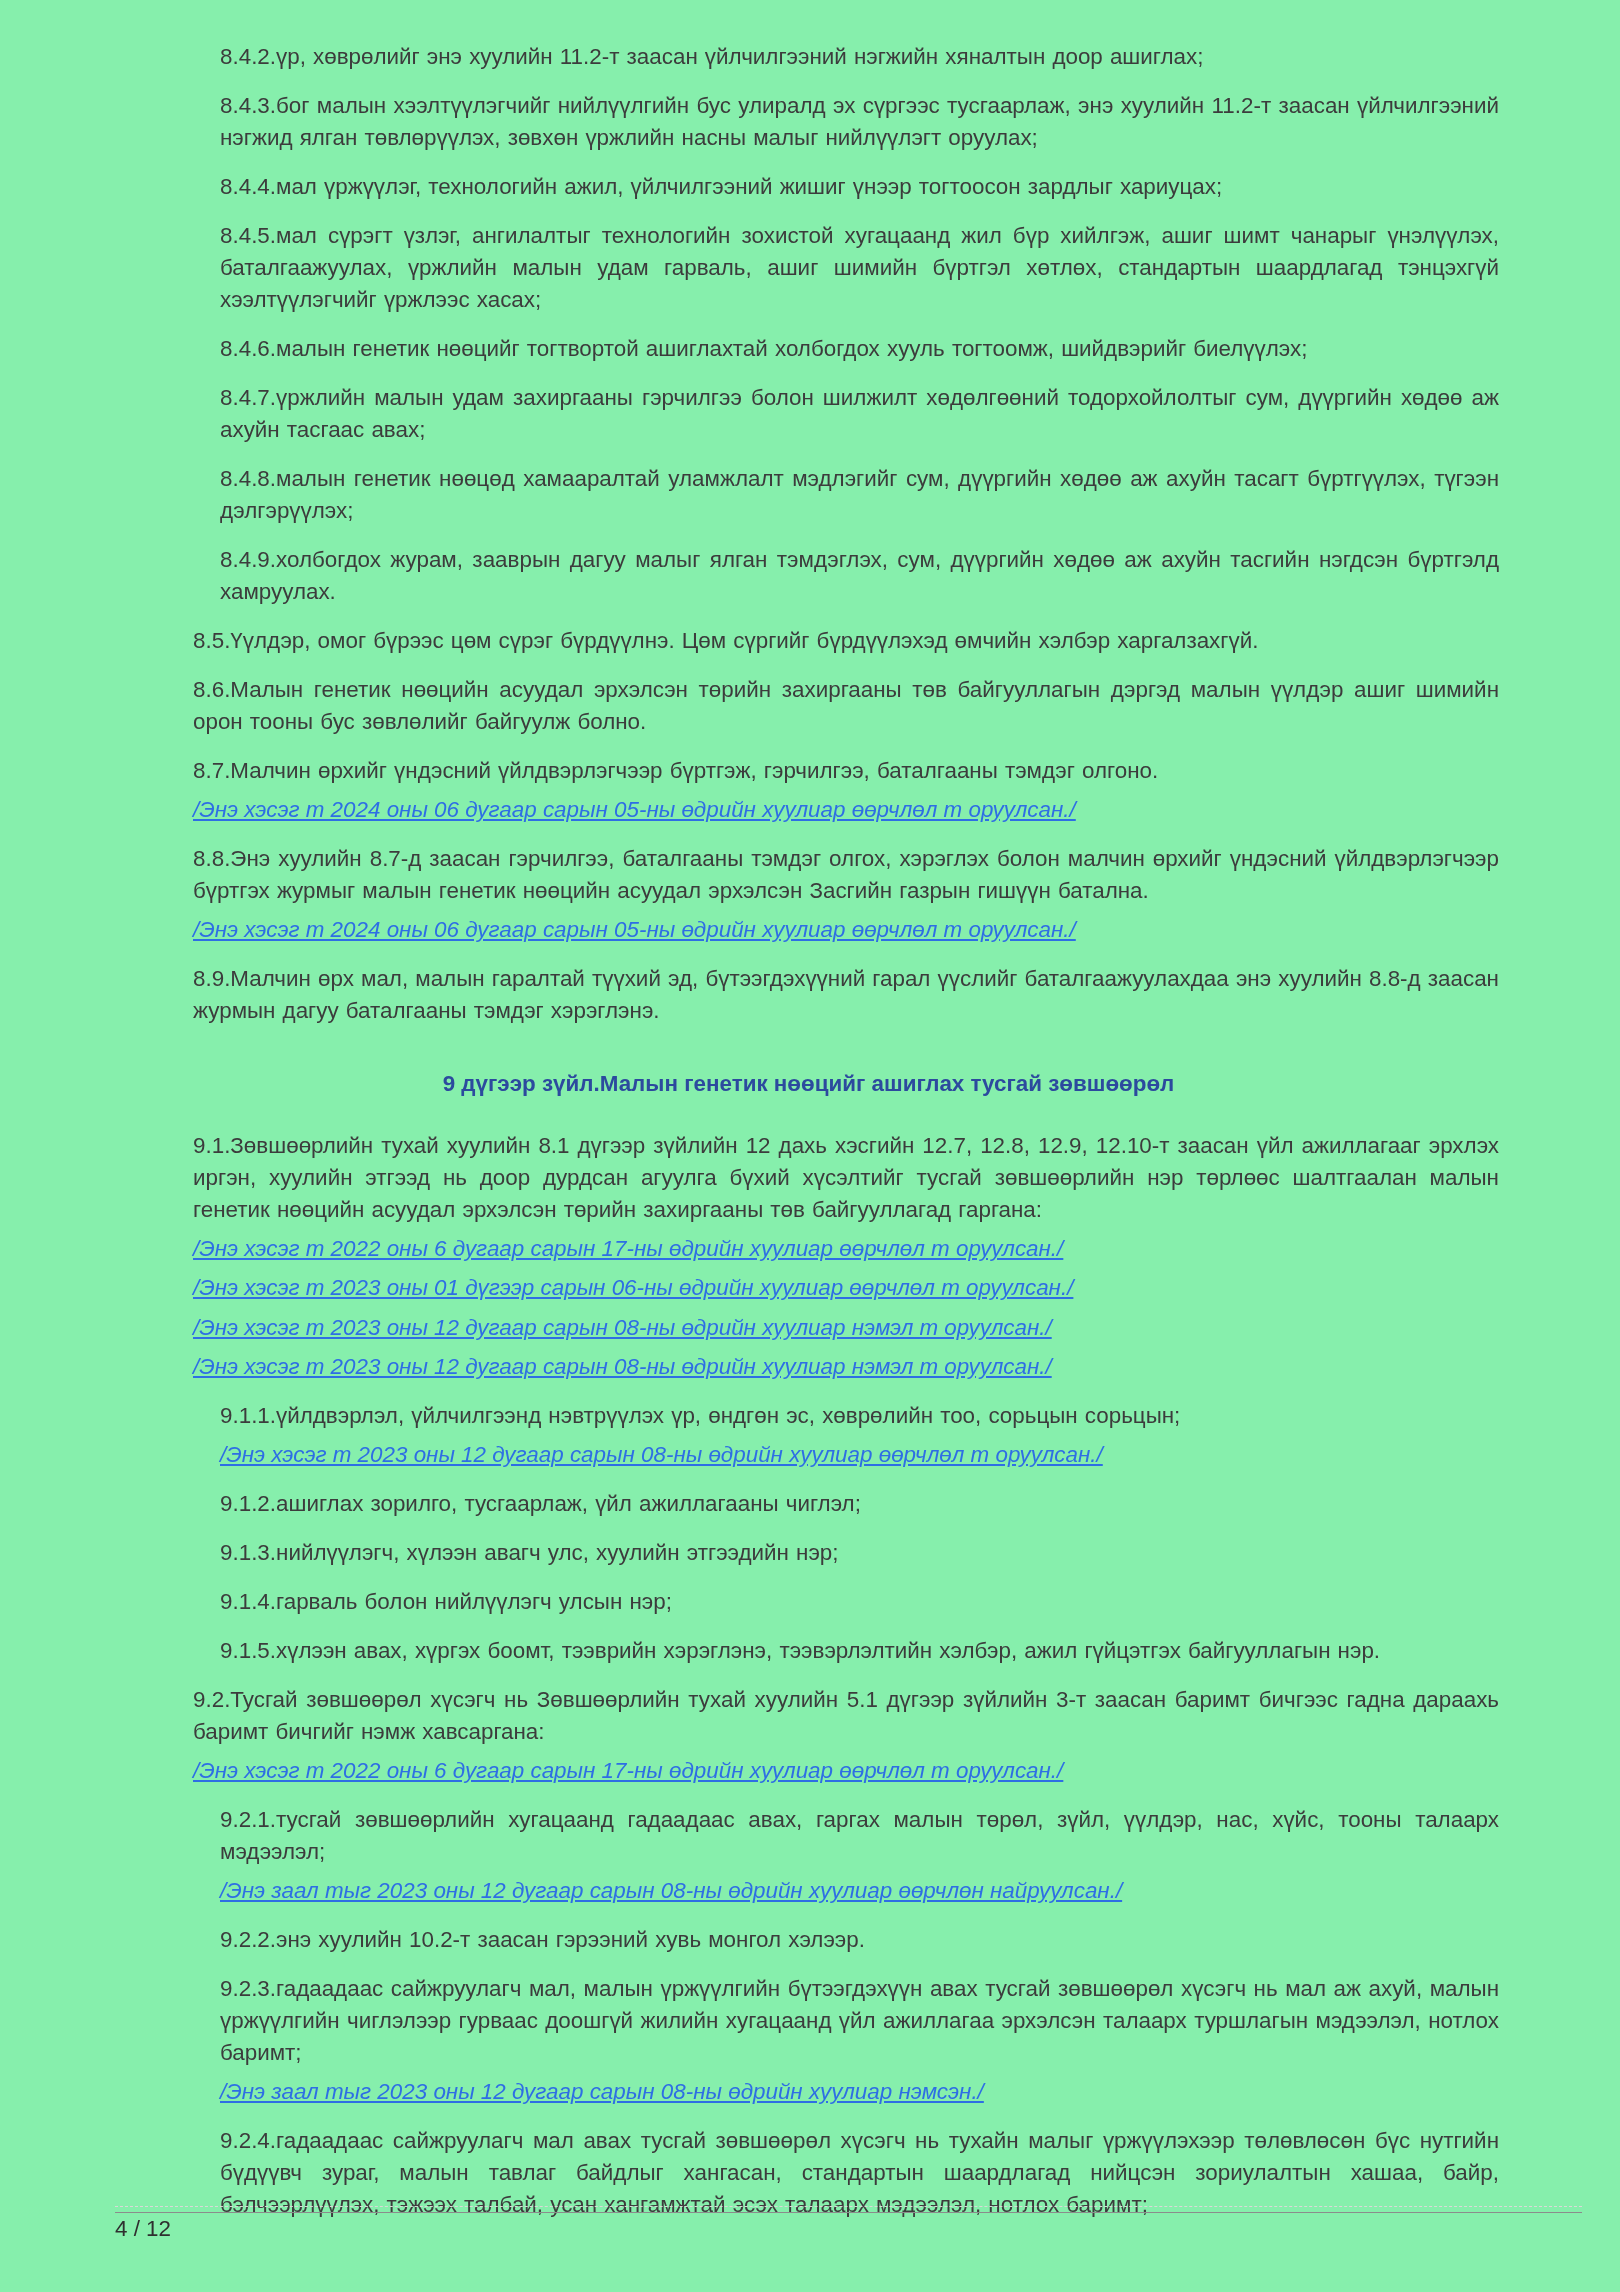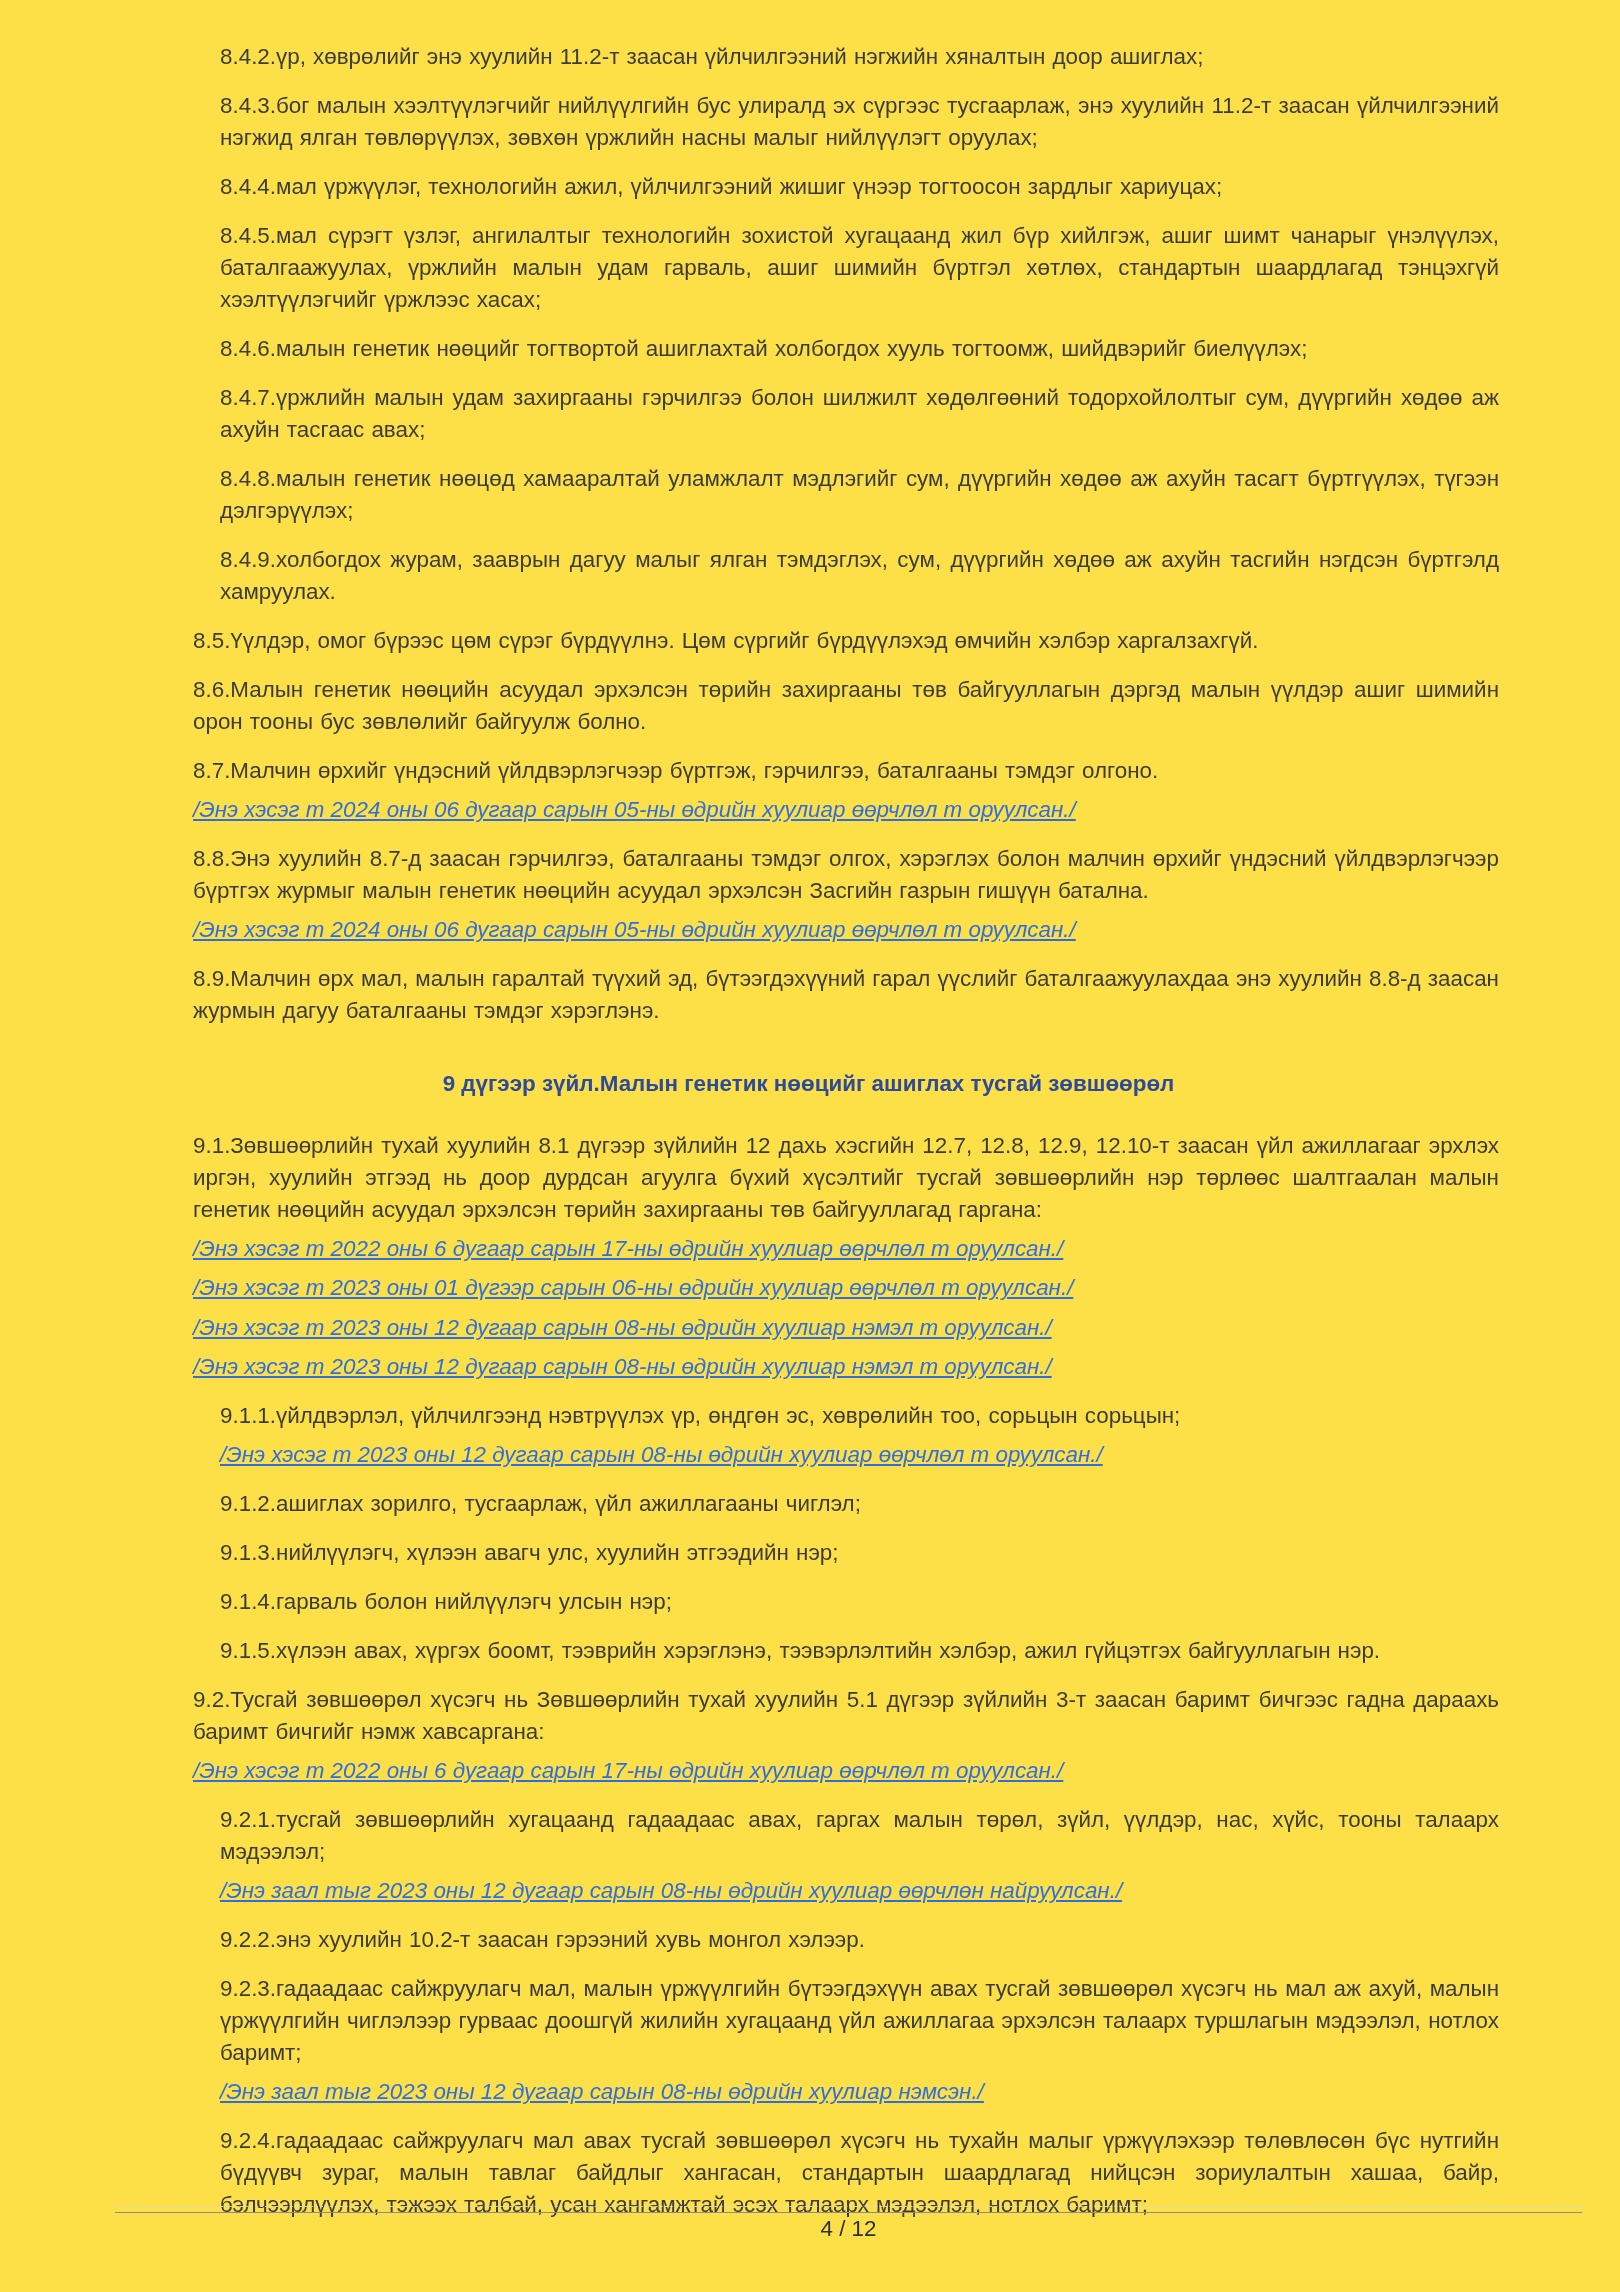--- a/index.html
+++ b/index.html
@@ -1,20 +1,20 @@
 <!DOCTYPE html>
 <html style="font-size:14.3px"><head>
 <meta charset="utf-8">
 <style>
   html, body { margin: 0; padding: 0; background: #ffffff; }
   .page {
     position: relative;
     width: 1620px;
     height: 2293px;
-    background: #fde047;
+    background: #86efac;
     font-family: "Liberation Sans", sans-serif;
     overflow: hidden;
   }
   .content { padding-top: 41px; }
   .clause {
     font-size: 22.4px;
     line-height: 32px;
     color: #3c3c3c;
     text-align: justify;
     margin: 0 121px 17px 193px;
@@ -49,21 +49,21 @@
   }
   .footer::before {
     content: "";
     position: absolute;
     top: -7.2px;
     left: 0;
     right: 0;
     border-top: 0.9px dashed #d9d9d9;
   }
   .page-num {
-    text-align: center;
+    text-align: left;
     font-size: 22.4px;
     color: #2f2f2f;
     margin-top: 2.7px;
     font-family: "Liberation Sans", sans-serif;
   }
 </style>
 </head>
 <body>
 
 <div class="page">

